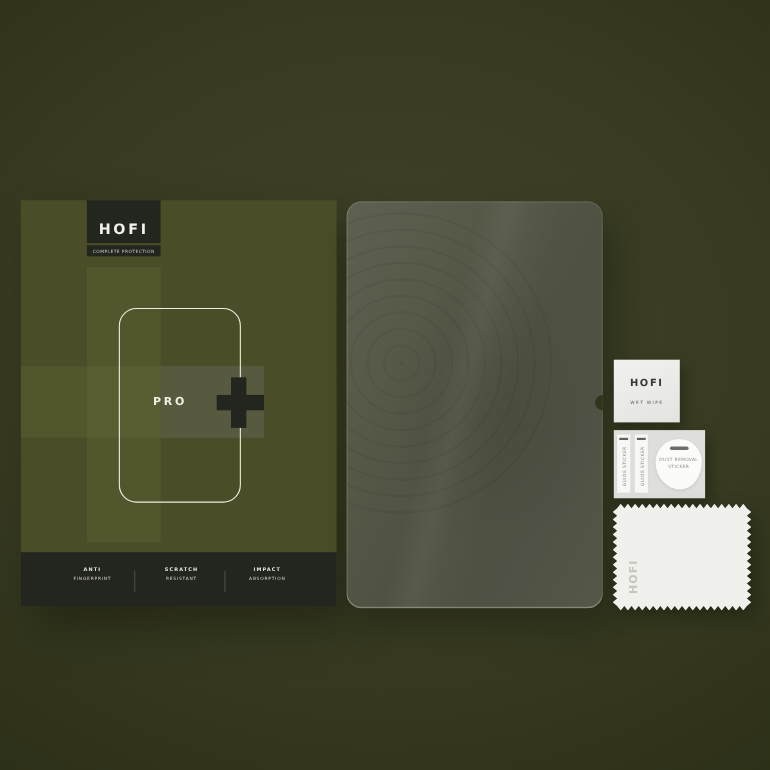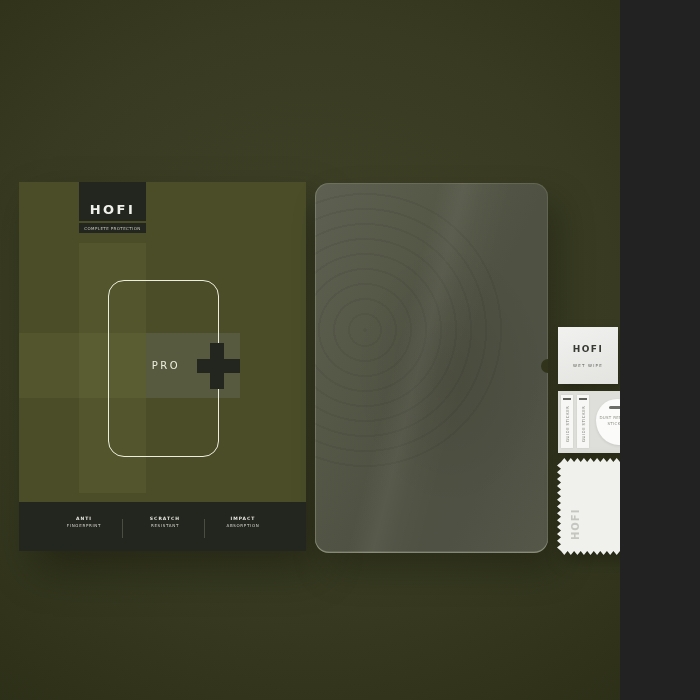--- a/index.html
+++ b/index.html
@@ -1,38 +1,38 @@
 <!DOCTYPE html>
 <html><head>
 <meta charset="utf-8">
 <style>
   html,body{margin:0;padding:0;background:#222;}
   .scene{
-    position:relative;width:620px;height:700px;overflow:hidden;
+    position:relative;width:700px;height:700px;overflow:hidden;
     background:radial-gradient(95% 78% at 50% 44%, #404328 0%, #383b21 52%, #2a2d15 100%);
     font-family:"DejaVu Sans", sans-serif;
   }
   .abs{position:absolute;}
 
   
   .box{left:19px;top:182px;width:287px;height:369px;background:#4a4d28;
        box-shadow:14px 20px 40px rgba(0,0,0,0.32);}
   .stripe-v{left:60px;top:61px;width:67px;height:250px;background:#53562d;}
   .stripe-h{left:0;top:151px;width:221px;height:65px;background:#53562d;}
   .stripe-x{left:60px;top:151px;width:67px;height:65px;background:#5a5d31;}
   .gray-panel{left:127px;top:151px;width:94px;height:65px;background:#585a40;}
   .logo-block{left:60px;top:0;width:67px;height:39px;background:#23261e;
       display:flex;align-items:flex-end;justify-content:center;padding-bottom:5px;box-sizing:border-box;}
   .hofi{font-size:13px;font-weight:600;letter-spacing:2.5px;color:#f1f1ec;line-height:1;}
   .tagline-block{left:60px;top:41px;width:67px;height:10px;background:#23261e;
       display:flex;align-items:center;justify-content:center;}
   .tagline{font-size:4px;letter-spacing:0.4px;color:#c9c9c0;white-space:nowrap;}
   .tablet-outline{left:89px;top:98px;width:109px;height:175px;border:1.5px solid #eeeede;
       border-radius:16px;z-index:2;}
-  .pro-label{left:120px;top:178px;width:54px;text-align:center;font-size:10px;font-weight:400;
+  .pro-label{left:120px;top:178px;width:54px;text-align:left;font-size:10px;font-weight:700;
       letter-spacing:2.5px;color:#eeeede;z-index:3;}
   .plus-v{left:191px;top:161px;width:14px;height:46px;background:#23261e;z-index:3;}
   .plus-h{left:178px;top:177px;width:43px;height:14px;background:#23261e;z-index:3;}
   .feature-band{left:0;top:320px;width:287px;height:49px;background:#23261e;z-index:4;}
   .feature{position:absolute;top:14px;width:80px;text-align:center;color:#eaeae4;}
   .f1{left:25px;} .f2{left:106px;} .f3{left:184px;}
   .fl1{font-size:4.5px;font-weight:700;letter-spacing:1px;display:block;}
   .fl2{font-size:4px;letter-spacing:0.7px;display:block;margin-top:2px;color:#d8d8d1;}
   .fdiv{position:absolute;top:17px;width:1px;height:19px;background:#4a4d42;}
   .fd1{left:103px;} .fd2{left:185px;}

